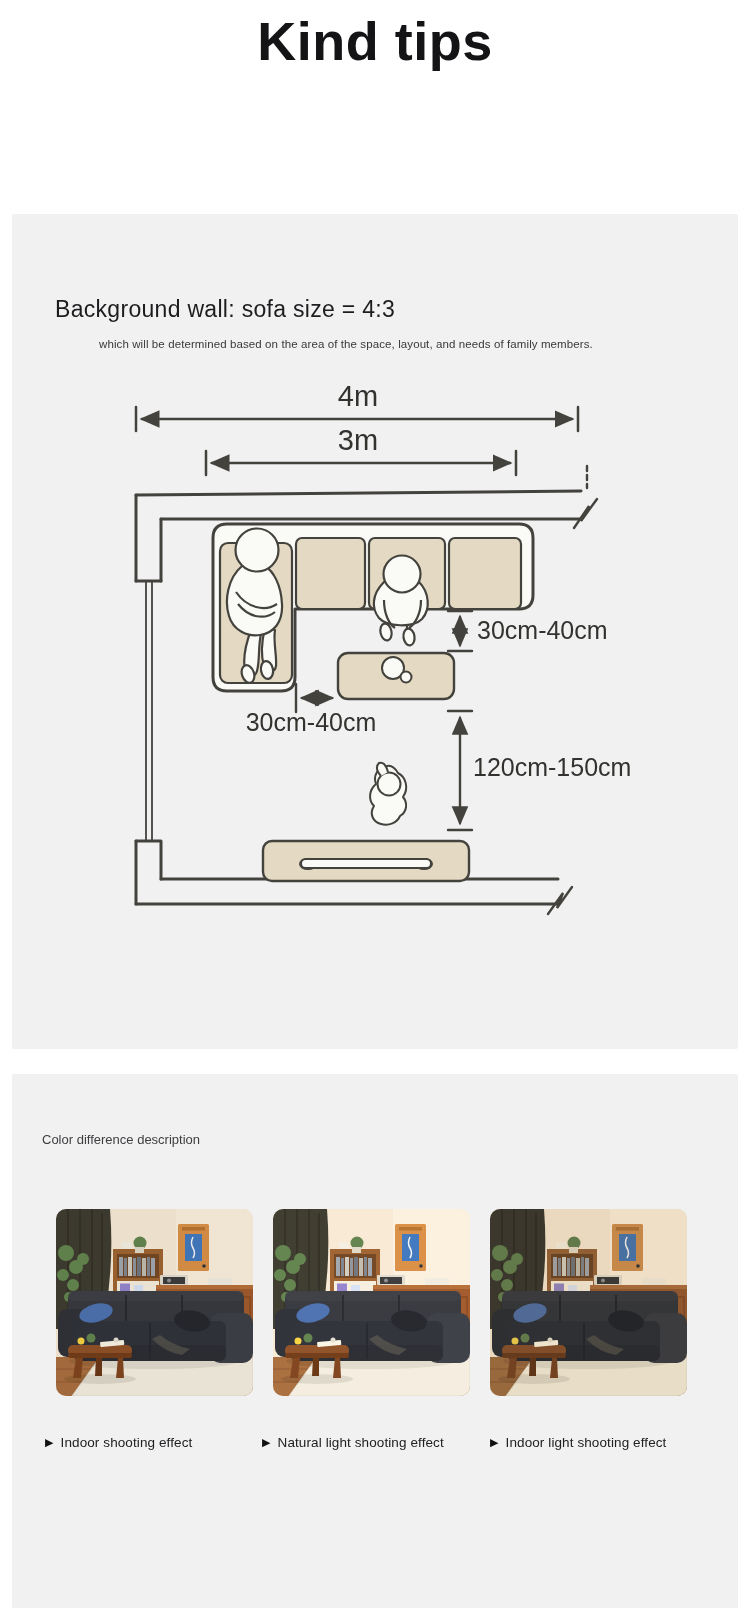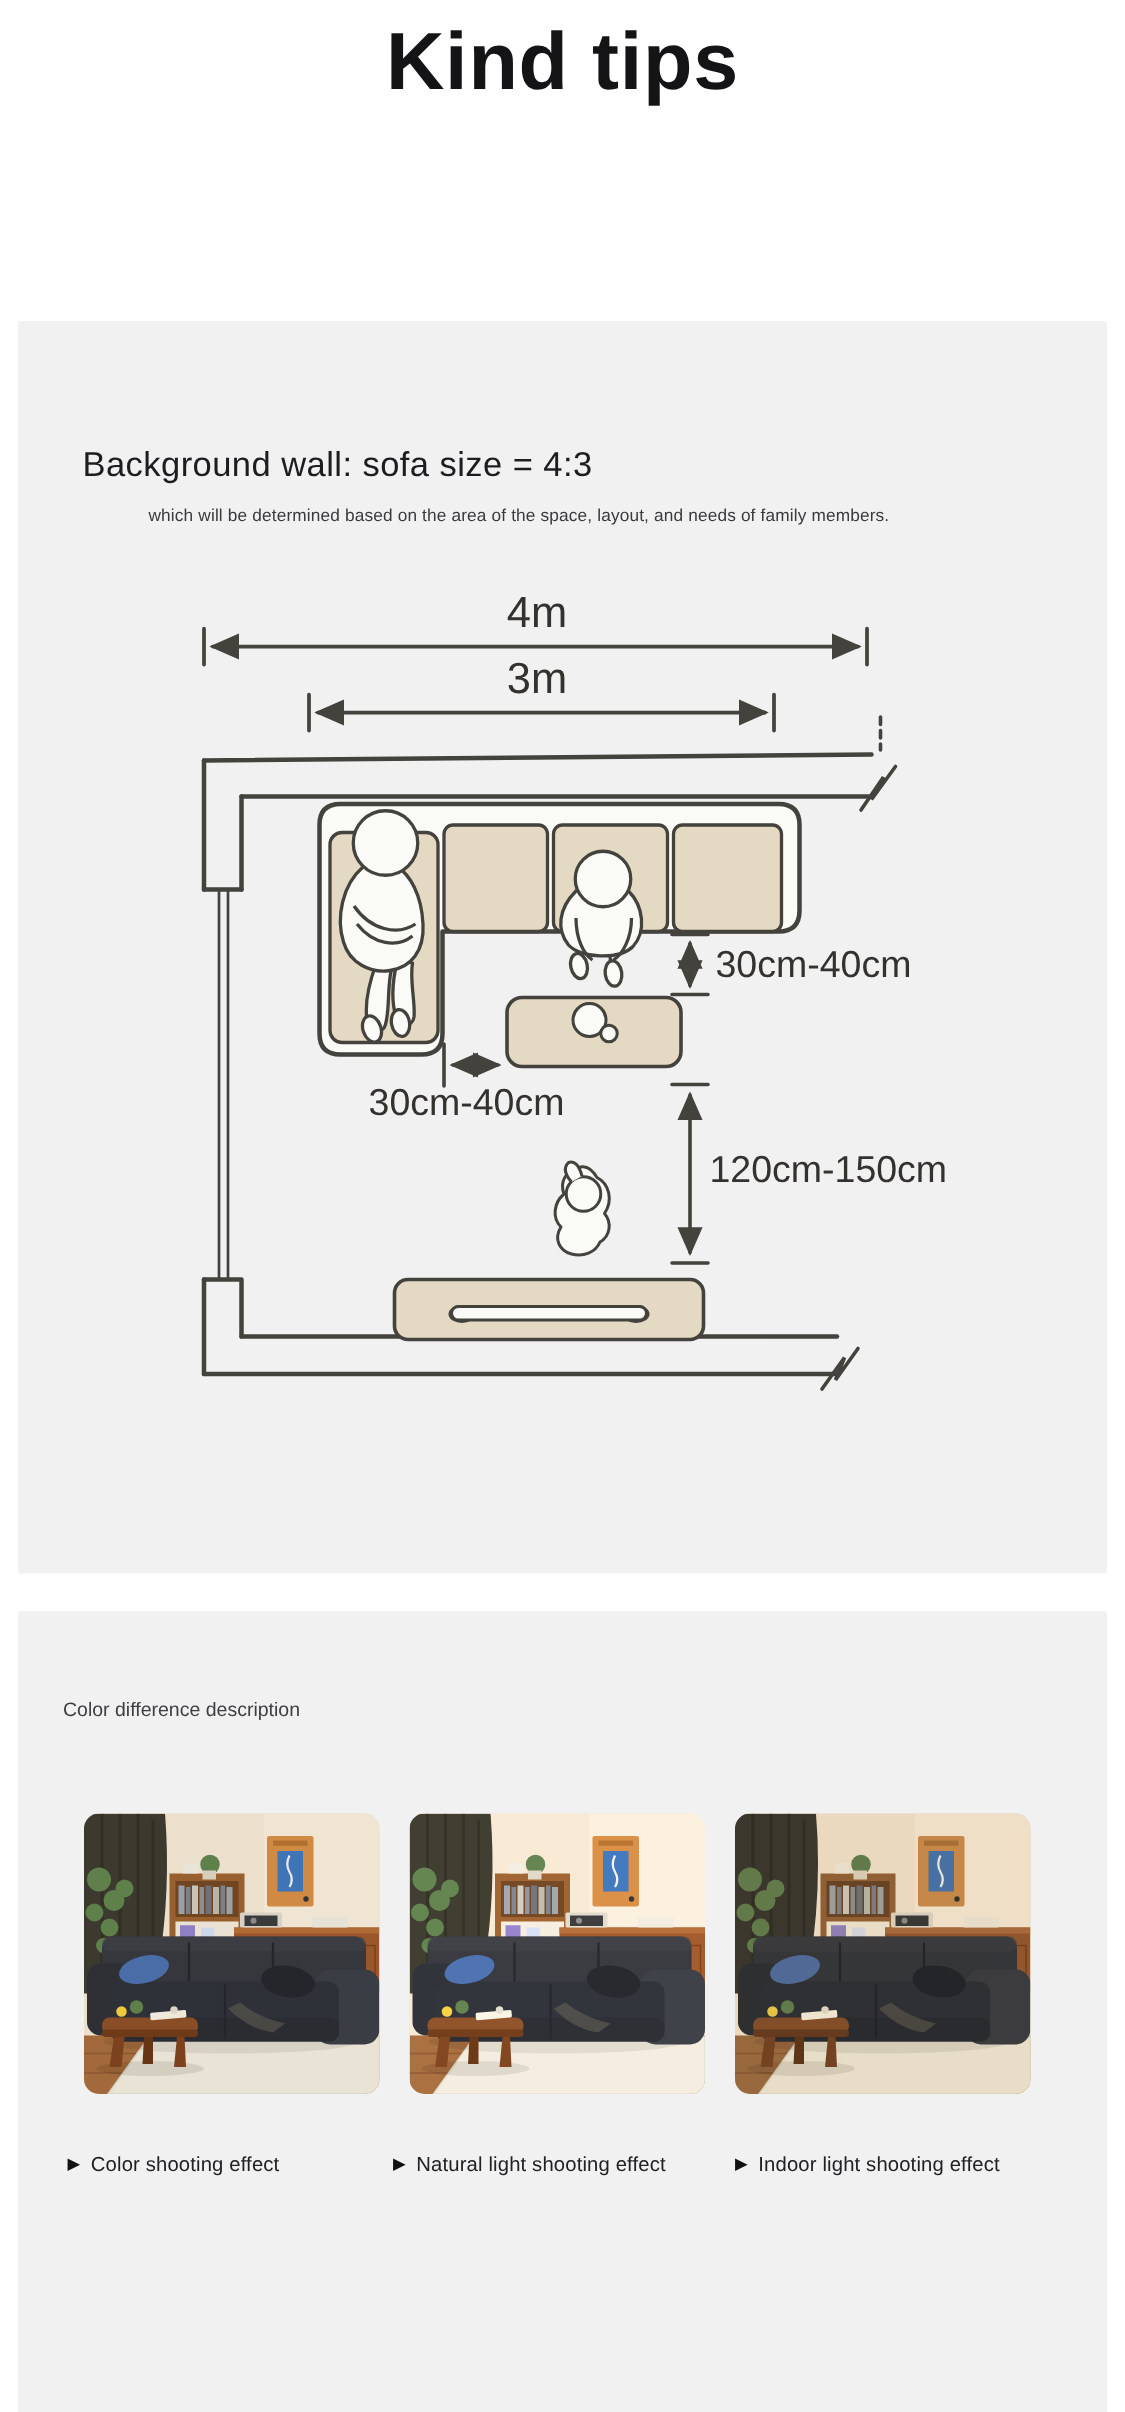--- a/index.html
+++ b/index.html
@@ -21,21 +21,21 @@
   .panel--color{height:565px;margin-top:25px;padding:0 30px;}
   .size-heading{
     padding-top:82px;font-size:23px;color:#1d1d1f;letter-spacing:0.3px;
   }
   .size-note-small{
     margin-top:34px;margin-left:14px;font-size:9px;color:#6c6c6e;letter-spacing:0.2px;
   }
   .size-note{
     margin-top:15px;font-size:11.5px;color:#3a3a3c;letter-spacing:0.1px;margin-left:44px;
   }
-  .diagram-wrap{margin-top:40px;margin-left:-40px;width:590px;}
+  .diagram-wrap{margin-top:28px;margin-left:-40px;width:590px;}
   .diagram-wrap svg{display:block;}
   .dim-text{
     font-family:"Liberation Sans", sans-serif;
     fill:#33322f;
   }
   .color-heading{padding-top:58px;font-size:13px;color:#3e3e40;}
   .color-body{
     margin-top:33px;margin-left:8px;max-width:662px;
     font-size:12.5px;line-height:31px;color:#4b4b4d;
   }
@@ -289,21 +289,21 @@
     <div class="photo photo--indoor">
       <svg viewBox="0 0 197 187">
           <use href="#lr-scene"></use>
         </svg>
     </div>
   </div>
 
   <div class="caption-row">
     <div class="caption caption--1">
       <span class="marker">▶</span>
-      <span>Color shooting effect</span>
+      <span>Indoor shooting effect</span>
     </div>
     <div class="caption caption--2">
       <span class="marker">▶</span>
       <span>Natural light shooting effect</span>
     </div>
     <div class="caption caption--3">
       <span class="marker">▶</span>
       <span>Indoor light shooting effect</span>
     </div>
   </div>

